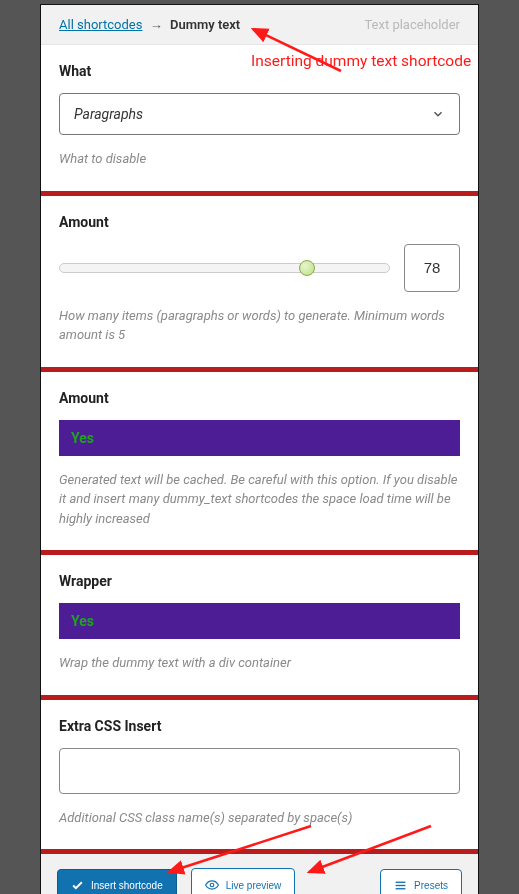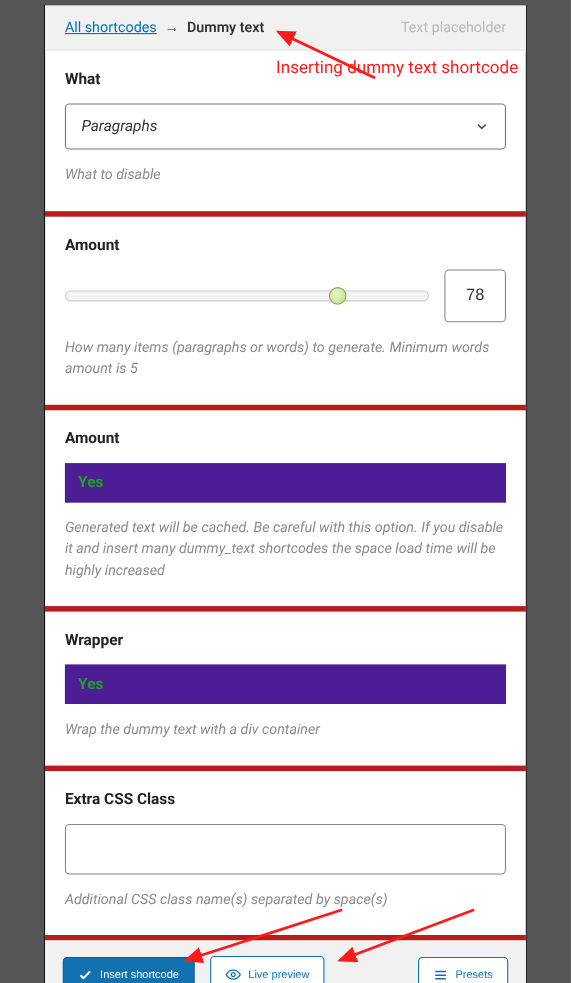--- a/index.html
+++ b/index.html
@@ -188,21 +188,21 @@
     <div class="hint">Generated text will be cached. Be careful with this option. If you disable it and insert many dummy_text shortcodes the space load time will be highly increased</div>
   </div>
 
   <div class="section">
     <div class="section-label">Wrapper</div>
     <div class="yes-box">Yes</div>
     <div class="hint">Wrap the dummy text with a div container</div>
   </div>
 
   <div class="section">
-    <div class="section-label">Extra CSS Class</div>
+    <div class="section-label">Extra CSS Insert</div>
     <input type="text" class="text-input" value="" style="">
     <div class="hint">Additional CSS class name(s) separated by space(s)</div>
   </div>
 
   <div class="footer">
     <button class="btn btn-primary">
       <span class="icon">
         <svg width="13" height="13" viewBox="0 0 24 24" fill="none" stroke="#fff" stroke-width="3.5">
             <polyline points="20 6 9 17 4 12"></polyline>
           </svg>

